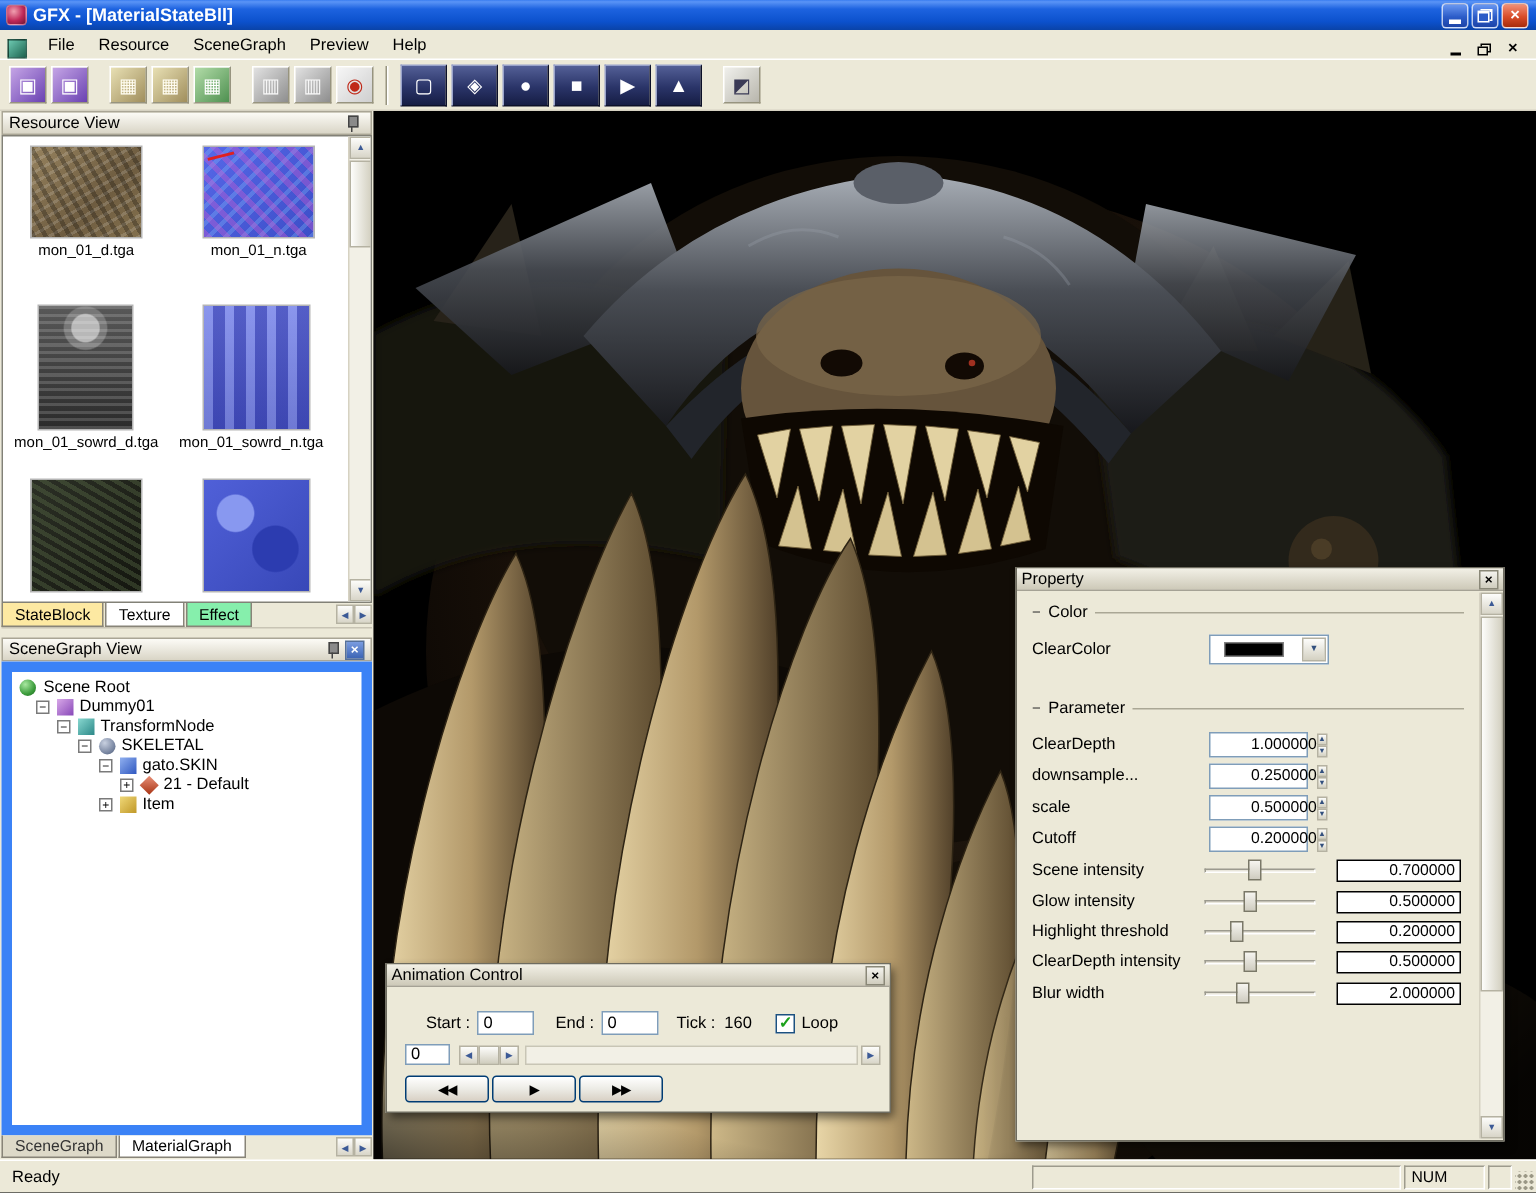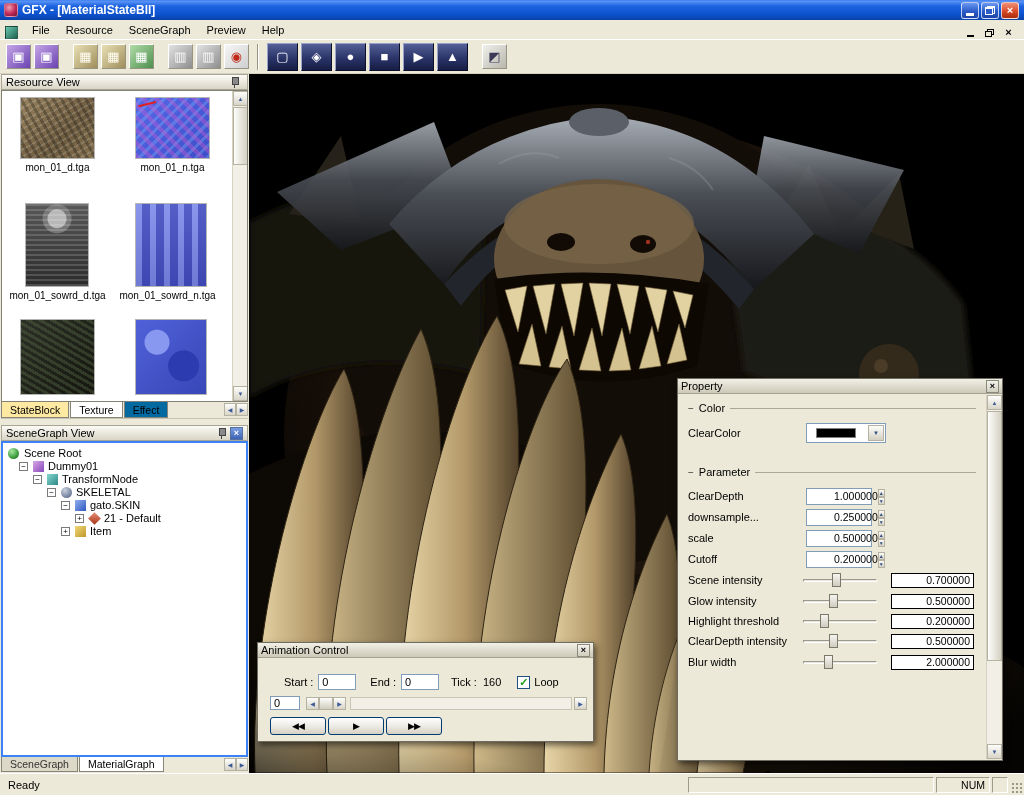--- a/index.html
+++ b/index.html
@@ -82,26 +82,26 @@
 
   .vscroll{position:absolute;right:0;top:0;bottom:0;width:15px;background:#f2f0e6;border-left:1px solid #d6d2c2;}
   .sarrow{position:absolute;left:0;width:15px;height:15px;background:linear-gradient(180deg,#fdfdfb,#d8d5c8);
     border:1px solid #b5b2a2;color:#3c5a96;font-size:6px;display:flex;align-items:center;justify-content:center;}
   .sthumb-v{position:absolute;left:0;width:15px;background:linear-gradient(90deg,#fdfdfb,#d4d1c2);border:1px solid #b5b2a2;}
 
   .tabrow{position:absolute;left:1px;right:1px;height:17px;display:flex;align-items:flex-start;background:#ece9d8;border-bottom:1px solid #c8c4b4;}
   .rtab{height:16px;padding:2px 8px 0;border:1px solid #888478;border-top:none;font-size:10.5px;margin-right:1px;}
   .t-state{background:#fde9a2;}
   .t-texture{background:#ffffff;}
-  .t-effect{background:#0369a1;}
+  .t-effect{background:#86efac;}
   .tab-arr{width:12px;height:13px;margin-top:1px;border:1px solid #b5b2a2;background:linear-gradient(180deg,#fdfdfb,#d8d5c8);
     color:#3c5a96;font-size:6px;display:flex;align-items:center;justify-content:center;}
   .tabsp{flex:1;}
 
-  .sg-content{position:absolute;left:1px;top:16px;width:247px;height:316px;background:#fff;border:2px solid #3b82f6;overflow:hidden;}
+  .sg-content{position:absolute;left:1px;top:16px;width:247px;height:316px;background:#fff;border:7px solid #3b82f6;overflow:hidden;}
   .tree-row{position:absolute;left:0;right:0;height:13px;font-size:11px;}
   .expander{position:absolute;top:2px;width:9px;height:9px;background:#fff;border:1px solid #7a7a7a;font-size:8px;line-height:7px;text-align:center;}
   .node-icon{position:absolute;top:1px;width:11px;height:11px;}
   .tree-label{position:absolute;top:0;white-space:nowrap;}
   .i-root{border-radius:50%;background:radial-gradient(circle at 35% 30%,#a8e8a0,#3c9c3c 60%,#1a641a);}
   .i-dummy{background:linear-gradient(135deg,#d8a8e8,#8848b8);}
   .i-transform{background:linear-gradient(135deg,#88d8d0,#2c8888);}
   .i-skeletal{border-radius:50%;background:radial-gradient(circle at 35% 30%,#c8d0e0,#707e9a 70%,#3c4658);}
   .i-skin{background:linear-gradient(135deg,#90b0f0,#3058c0);}
   .i-material{width:9px;height:9px;top:2px;transform:rotate(45deg);background:linear-gradient(135deg,#e89078,#a83414);}
@@ -151,21 +151,21 @@
   .harrow{width:13px;height:13px;background:linear-gradient(180deg,#fdfdfb,#d8d5c8);border:1px solid #b5b2a2;color:#3c5a96;
     font-size:6px;display:flex;align-items:center;justify-content:center;}
   .hthumb{width:14px;height:13px;background:linear-gradient(180deg,#fdfdfb,#d0cdbe);border:1px solid #b5b2a2;}
   .htrack{height:13px;background:#f2f0e6;border:1px solid #c8c5b5;}
   .abtn{width:56px;height:18px;border:1px solid #003c74;border-radius:3px;background:linear-gradient(180deg,#ffffff,#ecebe5 50%,#d8d0c4);
     font-size:9px;display:flex;align-items:center;justify-content:center;letter-spacing:-1px;}
 
   
   .statusbar{position:absolute;left:0;top:773px;width:1024px;height:22px;background:#ece9d8;border-top:1px solid #fff;}
   .status-text{position:absolute;left:8px;top:5px;}
-  .spane{position:absolute;top:3px;height:16px;border:1px solid;border-color:#9d9b8d #fff #fff #9d9b8d;font-size:10.5px;padding:1px 4px;text-align:right;}
+  .spane{position:absolute;top:3px;height:16px;border:1px solid;border-color:#9d9b8d #fff #fff #9d9b8d;font-size:10.5px;padding:1px 4px;}
   .grip{position:absolute;right:1px;bottom:1px;width:13px;height:13px;
     background-image:radial-gradient(circle,#9a9785 1.2px,transparent 1.4px);background-size:4px 4px;background-position:1px 1px;}
 </style>
 </head>
 <body>
 
 <div id="app">
 
   <div class="titlebar">
     <span class="app-icon"></span>

